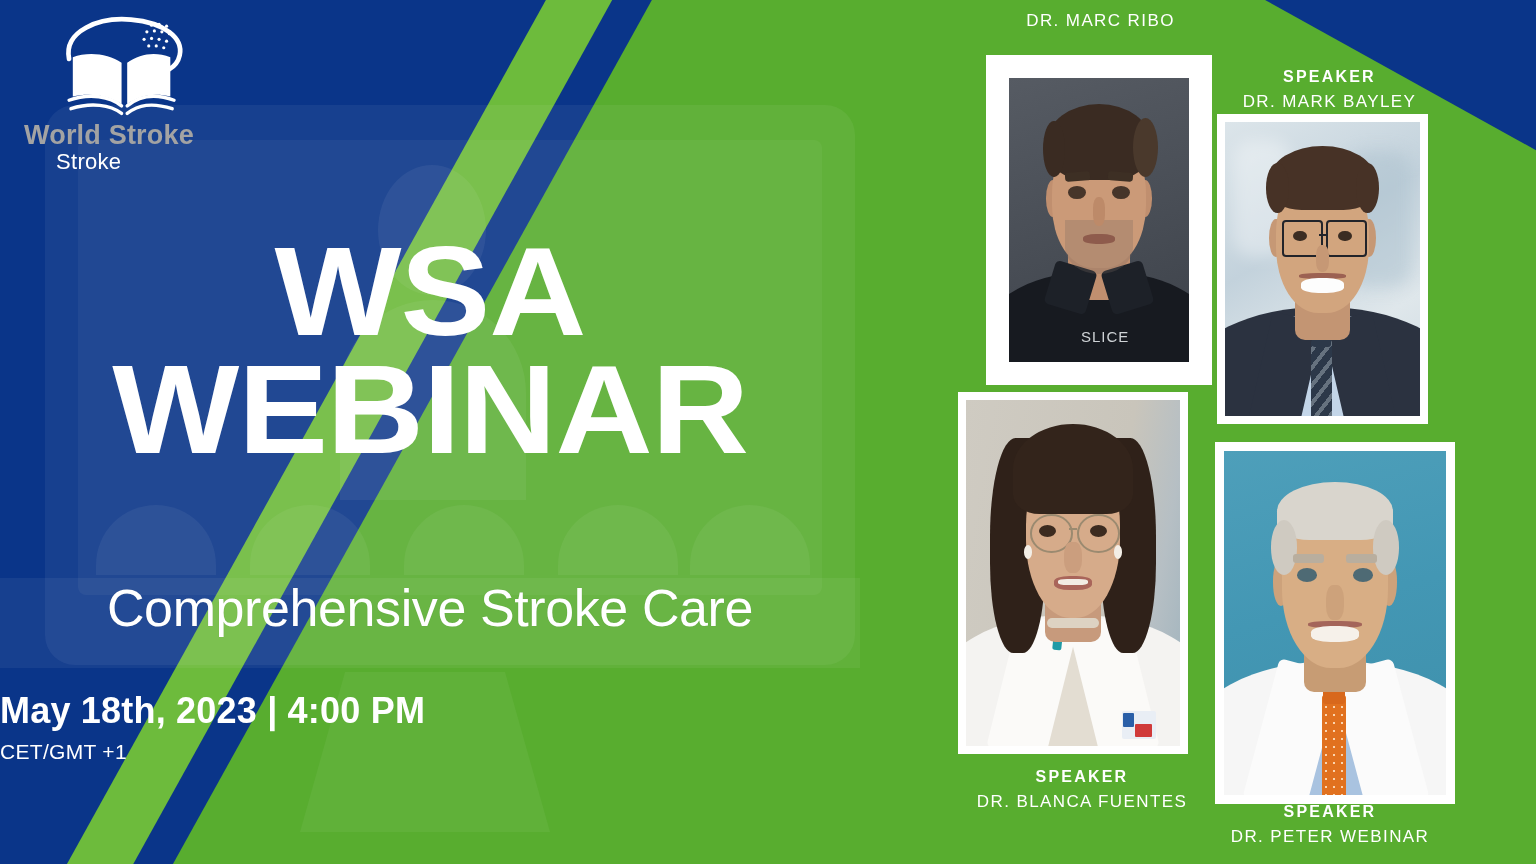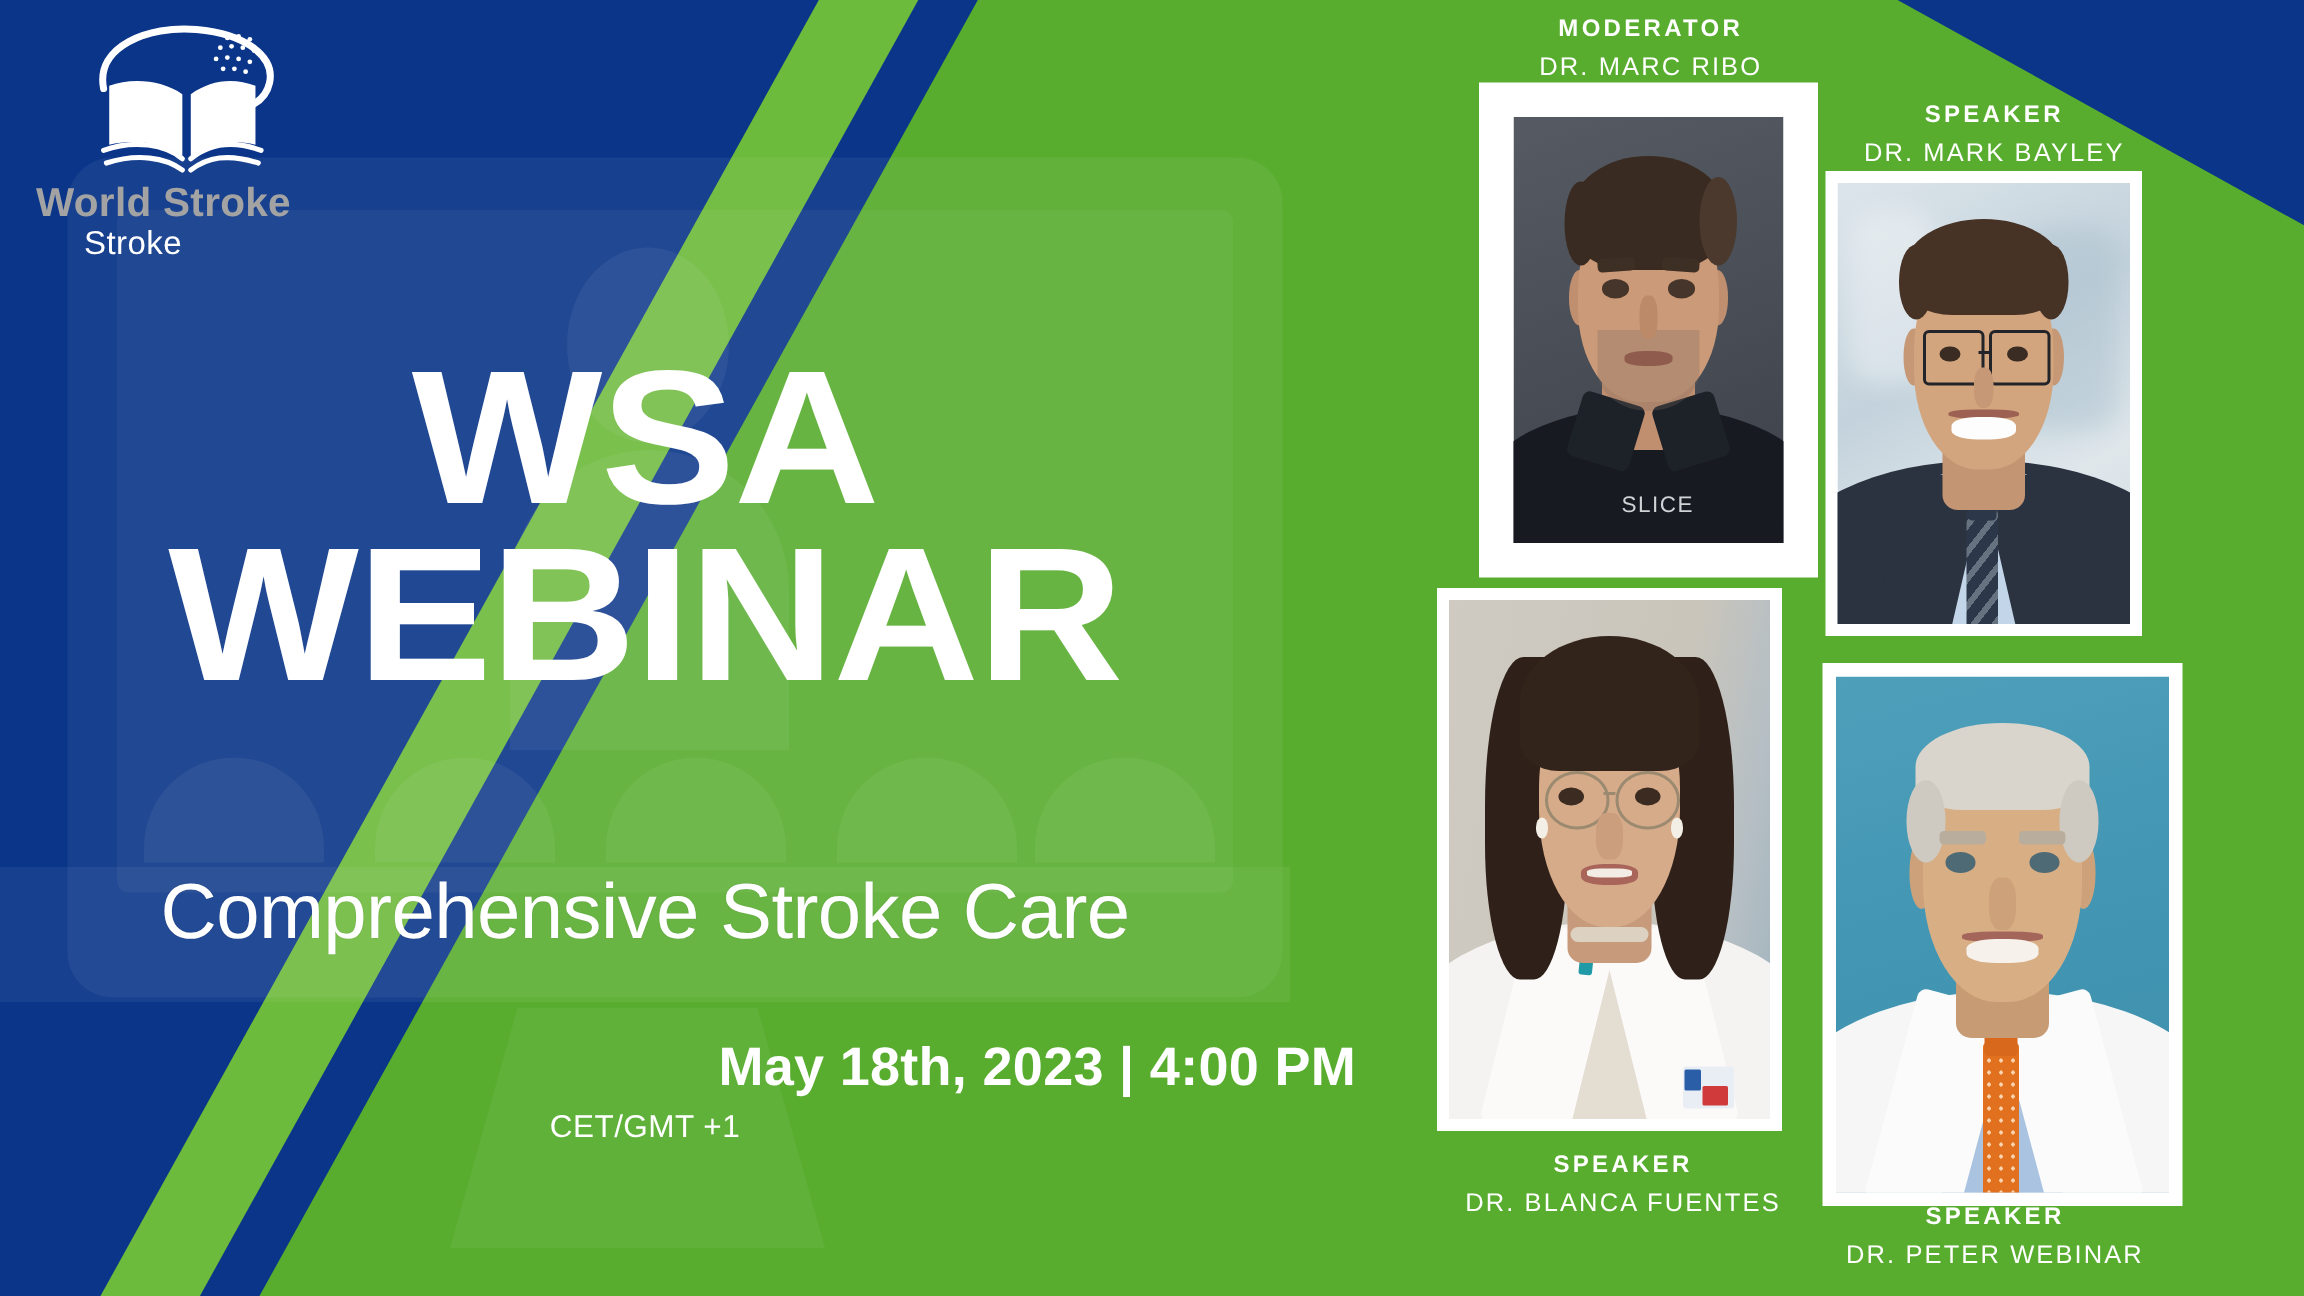--- a/index.html
+++ b/index.html
@@ -76,25 +76,25 @@
     transform:scaleX(1.06);transform-origin:center top;
   }
   .headline div{white-space:nowrap;}
 
   .subtitle{
     position:absolute;left:0;top:578px;width:860px;text-align:center;
     color:#fff;font-size:52px;font-weight:normal;letter-spacing:-.4px;
     text-shadow:0 0 1px rgba(0,0,0,.15);
   }
   .date{
-    position:absolute;left:0;top:690px;width:860px;text-align:right;
-    color:#fff;font-size:36px;font-weight:bold;letter-spacing:.2px;padding-left:44px;
+    position:absolute;left:0;top:690px;width:860px;text-align:left;
+    color:#fff;font-size:36px;font-weight:bold;letter-spacing:.2px;
   }
   .tz{
-    position:absolute;left:0;top:740px;width:860px;text-align:center;
+    position:absolute;left:0;top:740px;width:860px;
     color:#fff;font-size:21px;font-weight:normal;letter-spacing:.3px;
   }
 
   
   .lbl{position:absolute;text-align:center;color:#fff;}
   .lbl .role{font-size:16px;font-weight:bold;letter-spacing:2.2px;line-height:1.5;}
   .lbl .nm{font-size:17px;font-weight:normal;letter-spacing:1.4px;line-height:1.5;}
 
   .lbl-ribo{left:963px;top:8px;width:275px;}
   .lbl-bayley{left:1188px;top:65px;width:283px;}
@@ -275,21 +275,20 @@
   <div class="headline">
     <div>WSA</div>
     <div>WEBINAR</div>
   </div>
 
   <div class="subtitle">Comprehensive Stroke Care</div>
   <div class="date">May 18th, 2023 | 4:00 PM</div>
   <div class="tz">CET/GMT +1</div>
 
   <div class="lbl lbl-ribo">
-    <div class="role">MODERATOR</div>
     <div class="nm">DR. MARC RIBO</div>
   </div>
   <div class="lbl lbl-bayley">
     <div class="role">SPEAKER</div>
     <div class="nm">DR. MARK BAYLEY</div>
   </div>
   <div class="lbl lbl-fuentes">
     <div class="role">SPEAKER</div>
     <div class="nm">DR. BLANCA FUENTES</div>
   </div>

